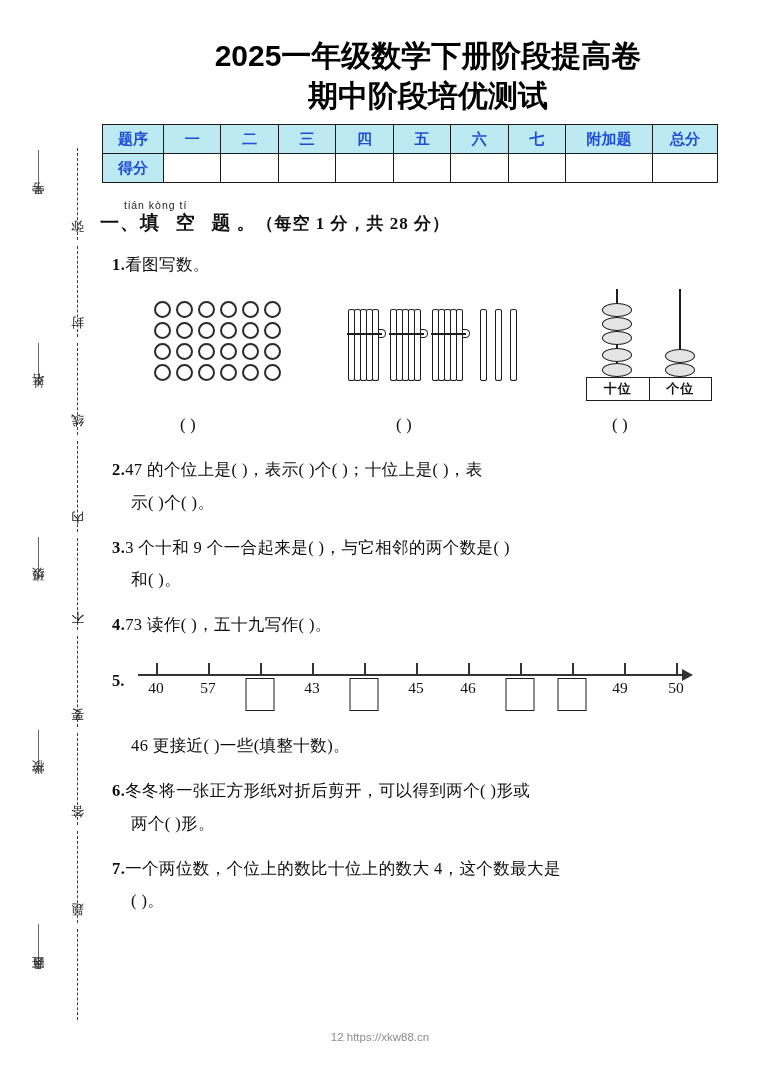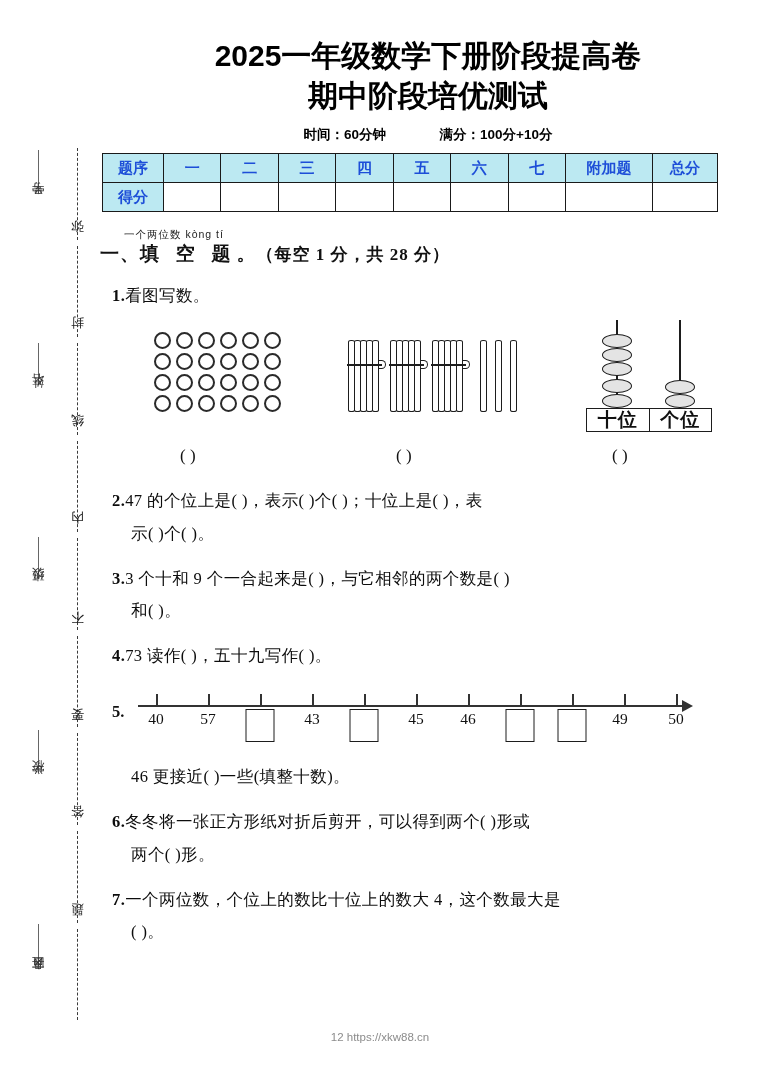--- a/index.html
+++ b/index.html
@@ -225,21 +225,21 @@
     width: 126px; height: 24px;
     display: flex;
     border: 1.8px solid #1d1d1d;
     box-sizing: border-box;
     background: #fff;
   }
   .place-bar > div {
     flex: 1;
     display: flex; align-items: center; justify-content: center;
     font-family: "Liberation Serif", "DejaVu Serif", serif;
-    font-size: 19px;
+    font-size: 13px;
     font-weight: bold;
     letter-spacing: 1px;
   }
   .place-bar > div + div { border-left: 1.8px solid #1d1d1d; }
 
   .paren-row { position: relative; height: 26px; }
   .paren {
     position: absolute;
     font-family: "Liberation Serif", "DejaVu Serif", serif;
     font-size: 17px;
@@ -353,25 +353,20 @@
     <div class="dash-seg"></div>
   </div>
 
 </div>
 
 <div class="page">
 
   <div class="title-block">
     <div class="title-line">2025一年级数学下册阶段提高卷</div>
     <div class="title-line">期中阶段培优测试</div>
-    <div class="meta-line">
-      <span>时间：60分钟</span>
-      <span class="gap"></span>
-      <span>满分：100分+10分</span>
-    </div>
   </div>
 
   <div class="score-table-wrap">
     <table class="score">
       <tbody>
           <tr class="head">
         <td class="lab">题序</td>
         <td>一</td>
         <td>二</td>
         <td>三</td>
@@ -392,21 +387,21 @@
         <td></td>
         <td></td>
         <td class="add"></td>
         <td class="sum"></td>
       </tr>
     </tbody>
       </table>
   </div>
 
   <div class="sec-head">
-    <div class="pinyin">一个两位数 kòng  tí</div>
+    <div class="pinyin">tián kòng  tí</div>
     <div class="sec-title">
       <span>一、</span><span class="sp">填 空 题</span><span>。</span><span class="sec-note">（每空 1 分，共 28 分）</span>
     </div>
   </div>
 
   <div class="q">
     <b class="num">1.</b><span>看图写数。</span>
   </div>
 
   <div class="fig-row">

